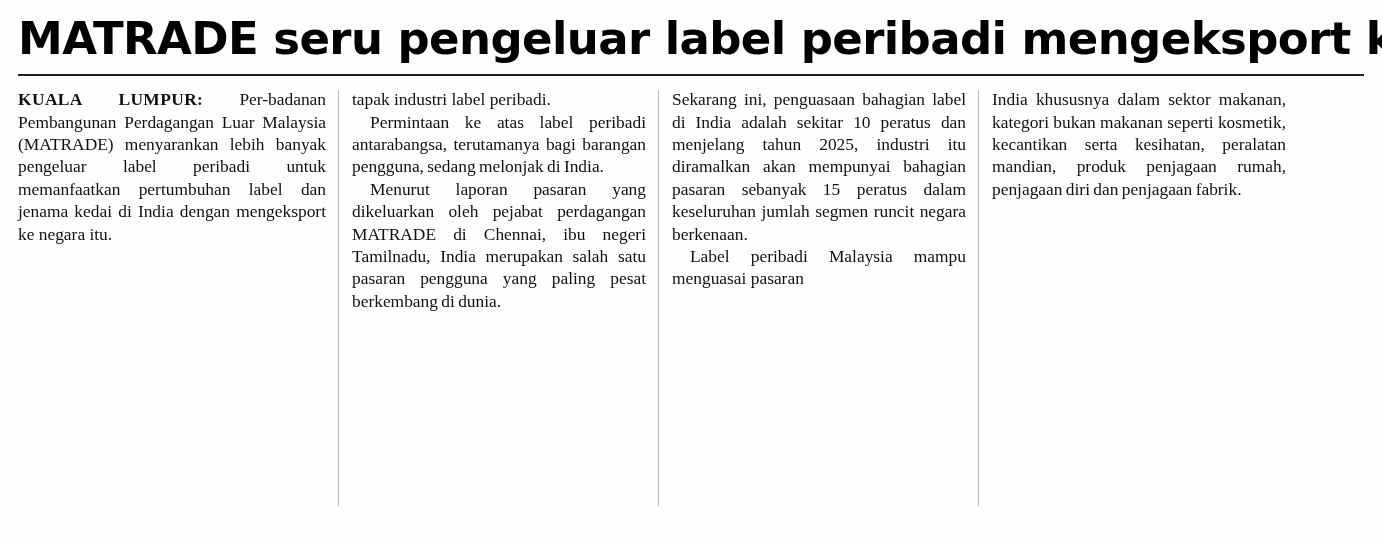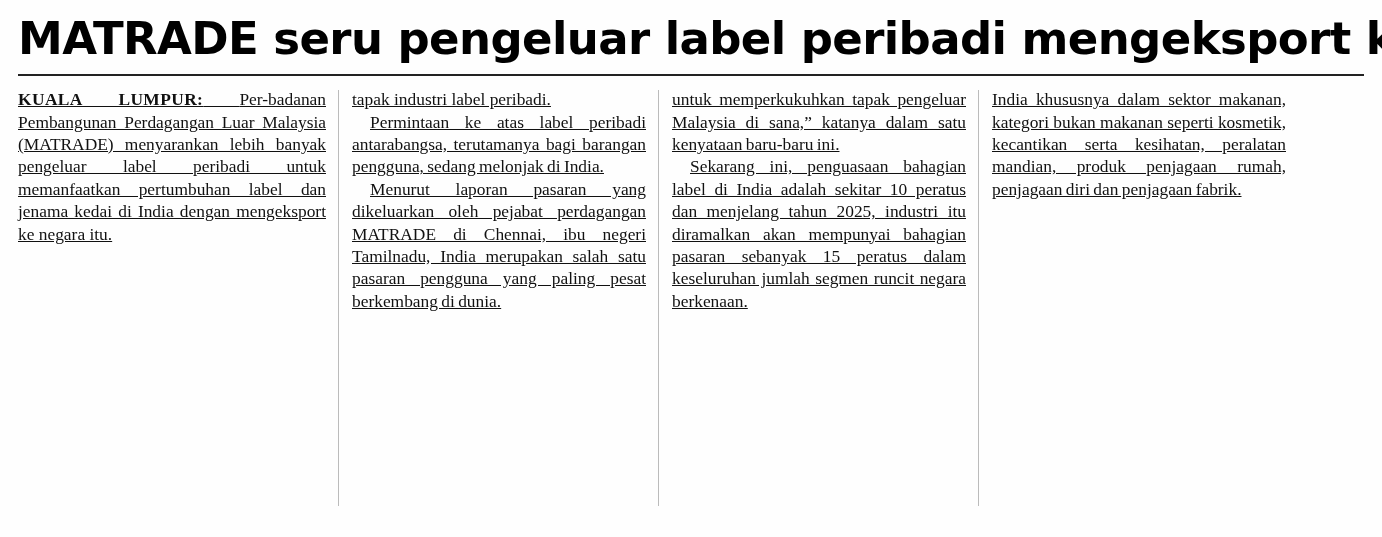--- a/index.html
+++ b/index.html
@@ -40,21 +40,20 @@
   .columns {
     display: flex;
     gap: 0px;
     height: 420px;
   }
   .col {
     width: 320px;
     padding-right: 12px;
     box-sizing: border-box;
     position: relative;
-    text-decoration: underline;
   }
   .col + .col {
     padding-left: 14px;
   }
   .col-sep {
     position: absolute;
     left: 0;
     top: 2px;
     bottom: 2px;
     width: 1px;
@@ -96,22 +95,22 @@
 
     <div class="col">
       <div class="col-sep"></div>
       <p>tapak industri label peribadi.</p>
       <p class="tight">Permintaan ke atas label peribadi antarabangsa, terutamanya bagi barangan pengguna, sedang melonjak di India.</p>
       <p class="tight">Menurut laporan pasaran yang dikeluarkan oleh pejabat perdagangan MATRADE di Chennai, ibu negeri Tamilnadu, India merupakan salah satu pasaran pengguna yang paling pesat berkembang di dunia.</p>
     </div>
 
     <div class="col">
       <div class="col-sep"></div>
-      <p class="tight">untuk memperkukuhkan tapak pengeluar Malaysia di sana,” katanya dalam satu kenyataan baru-baru ini.</p>
       <p>Sekarang ini, penguasaan bahagian label di India adalah sekitar 10 peratus dan menjelang tahun 2025, industri itu diramalkan akan mempunyai bahagian pasaran sebanyak 15 peratus dalam keseluruhan jumlah segmen runcit negara berkenaan.</p>
+      <p>Label peribadi Malaysia mampu menguasai pasaran</p>
     </div>
 
     <div class="col">
       <div class="col-sep"></div>
       <p class="tight">India khususnya dalam sektor makanan, kategori bukan makanan seperti kosmetik, kecantikan serta kesihatan, peralatan mandian, produk penjagaan rumah, penjagaan diri dan penjagaan fabrik.</p>
     </div>
 
   </div>
 </div>
 

